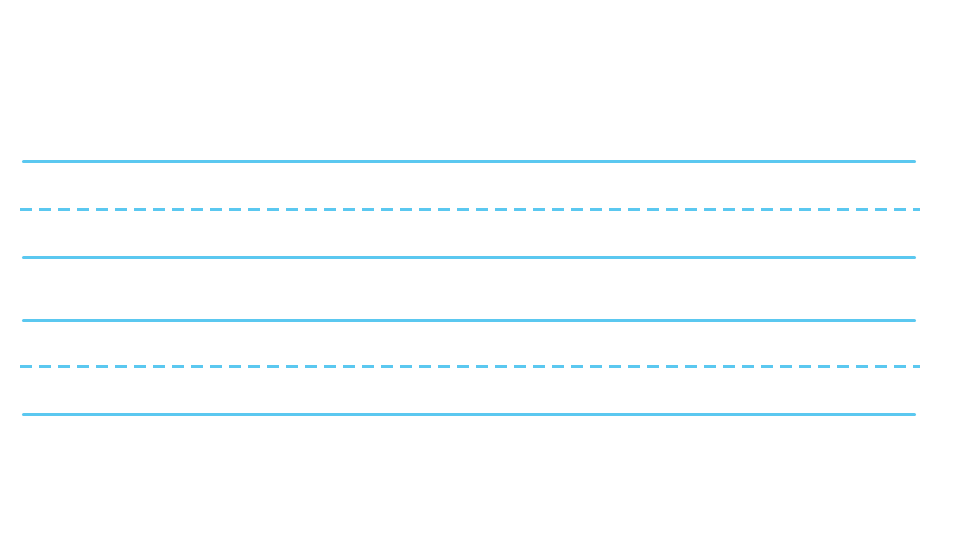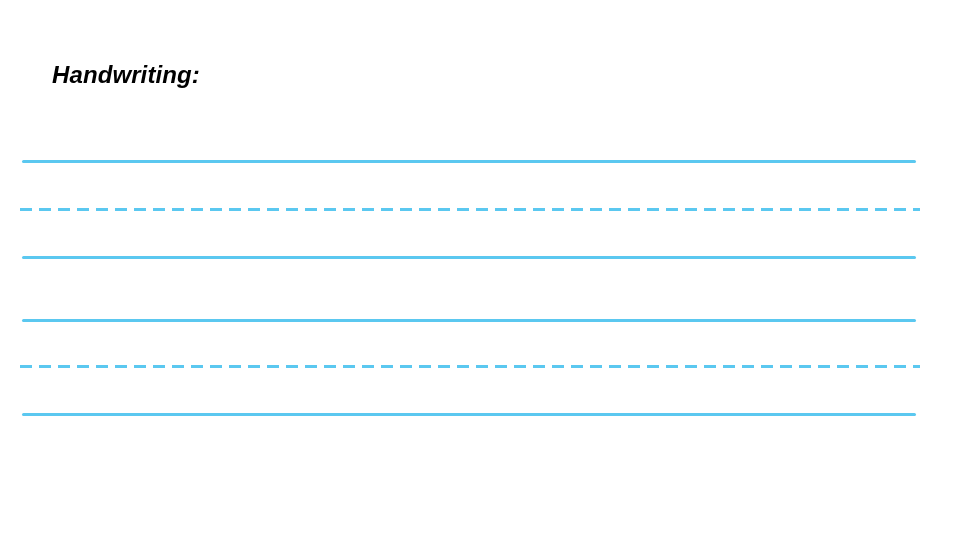--- a/index.html
+++ b/index.html
@@ -87,21 +87,20 @@
     background: transparent;
   }
   #writing-area-1 { top: 163px; height: 93px; }
   #writing-area-2 { top: 322px; height: 91px; }
 </style>
 </head>
 <body>
 
 <div id="worksheet">
 
-  <div id="page-title">Handwriting:</div>
 
   <div class="ruling-group" id="ruling-group-1">
 
     <div class="rule-line solid line-top"></div>
 
     <div class="rule-line dashed line-middle"></div>
 
     <div class="rule-line solid line-bottom"></div>
   </div>
 

